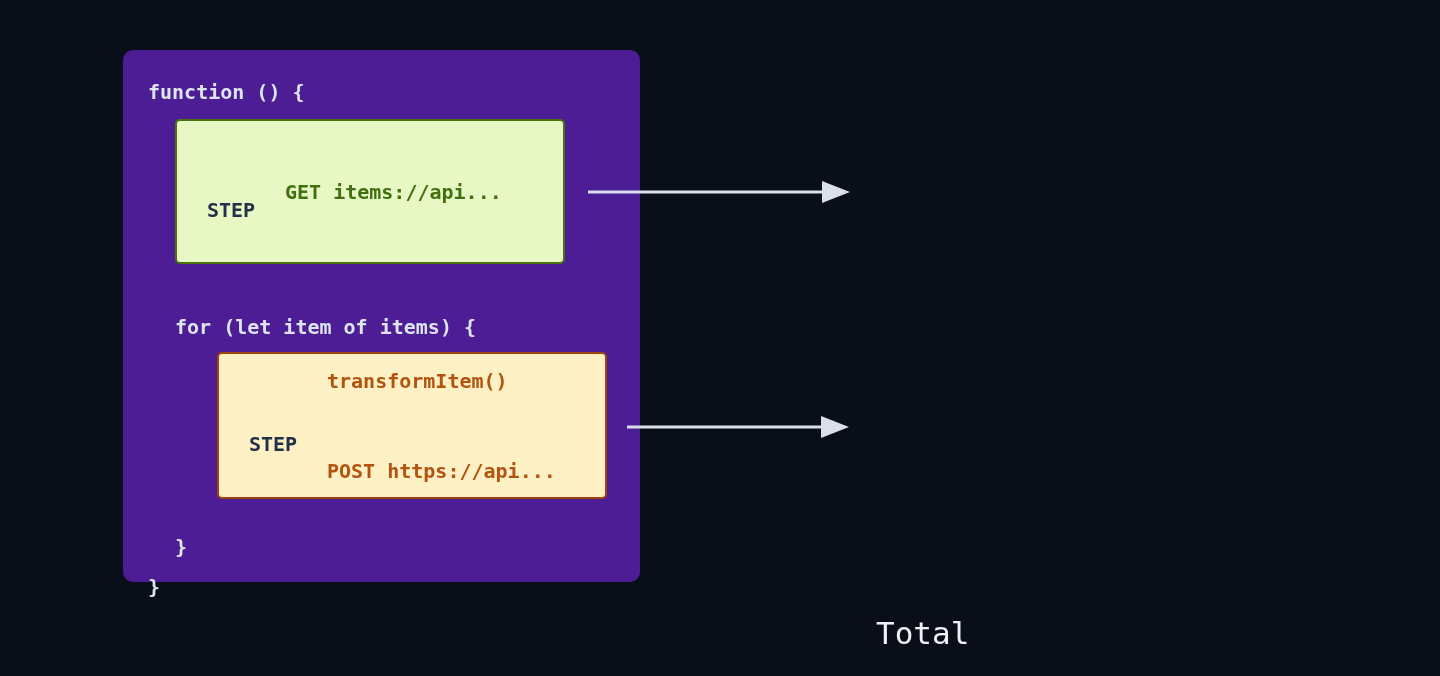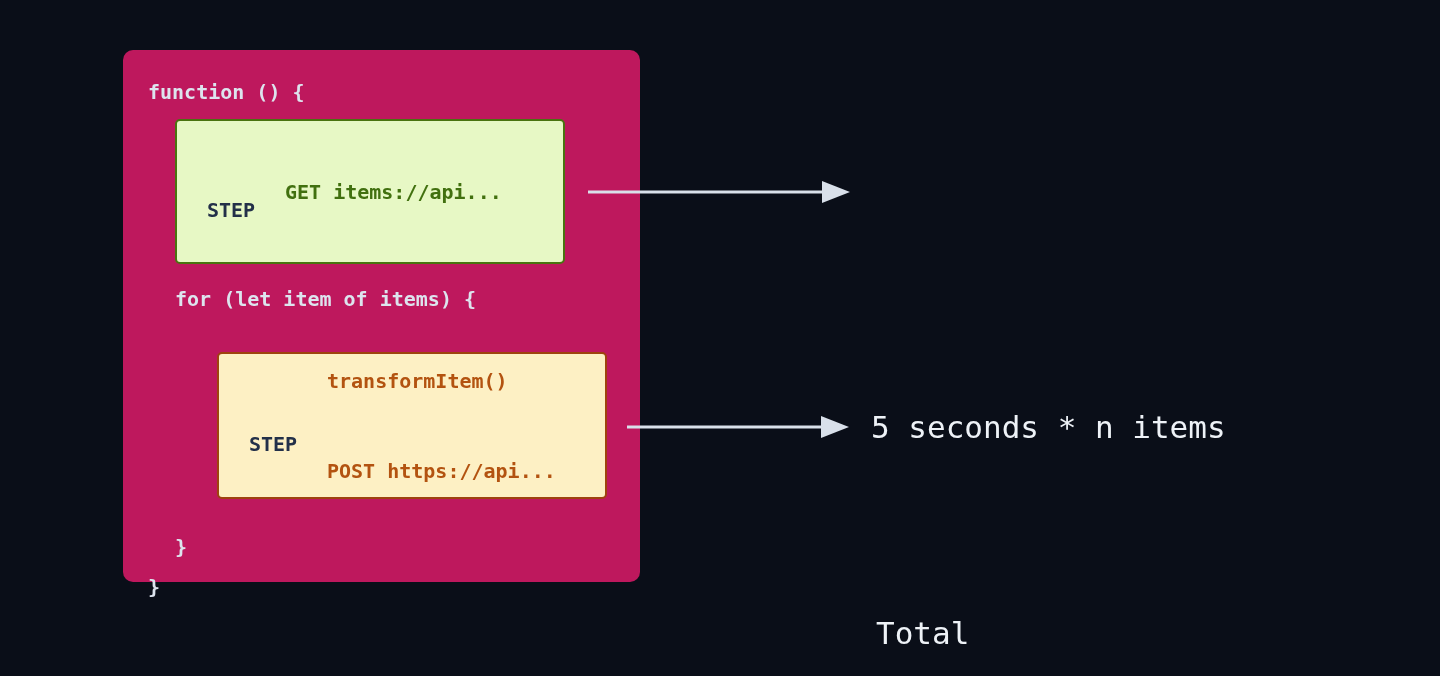--- a/index.html
+++ b/index.html
@@ -9,33 +9,33 @@
     width: 1440px;
     height: 676px;
     background: #0a0e18;
     overflow: hidden;
     font-family: "DejaVu Sans Mono", monospace;
   }
   .panel {
     position: absolute;
     left: 123px; top: 50px;
     width: 517px; height: 532px;
-    background: #be185d;
+    background: #4c1d95;
     border-radius: 10px;
   }
   .code {
     position: absolute;
     font-size: 20px;
     font-weight: bold;
     line-height: 24px;
     color: #dde4ee;
     white-space: pre;
   }
   .code-function-open { left: 25px; top: 30px; }
-  .code-for-open      { left: 52px; top: 237px; }
+  .code-for-open      { left: 52px; top: 265px; }
   .code-close-inner   { left: 52px; top: 485px; }
   .code-close-outer   { left: 25px; top: 525px; }
   .step-box {
     position: absolute;
     display: flex;
     align-items: center;
     border-radius: 5px;
     border: 2px solid;
     padding-left: 30px;
   }
@@ -127,20 +127,19 @@
     <line x1="0" y1="15" x2="236" y2="15"></line>
     <polygon points="234,4 262,15 234,26"></polygon>
   </svg>
 
   <svg class="arrow arrow-step2" width="222" height="30" viewBox="0 0 222 30">
     <line x1="0" y1="15" x2="196" y2="15"></line>
     <polygon points="194,4 222,15 194,26"></polygon>
   </svg>
 
 
-  <div class="annotation annotation-step2">5 seconds * n items</div>
 
   <div class="total-block">
     <div>Total</div>
     
   </div>
 
 </div>
 
 </body></html>

